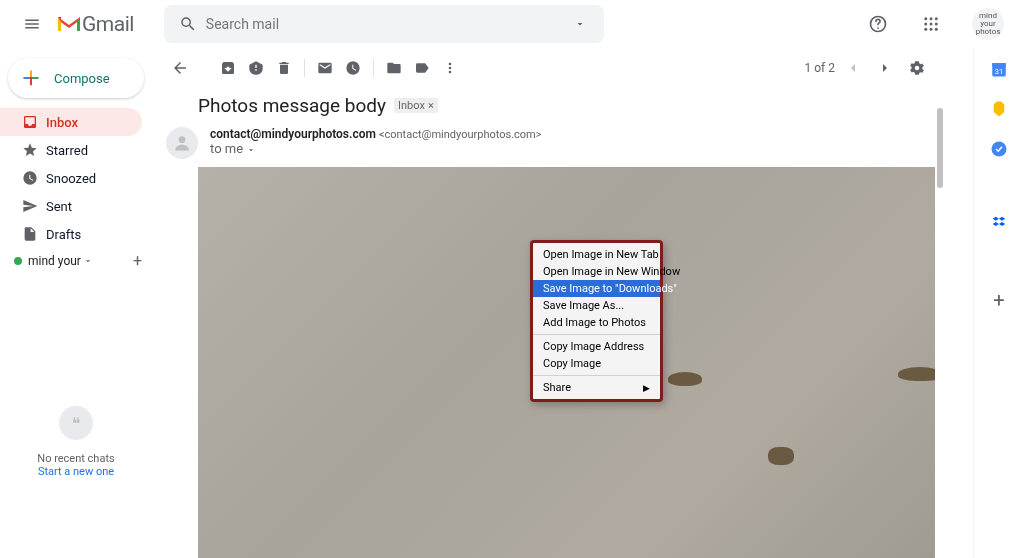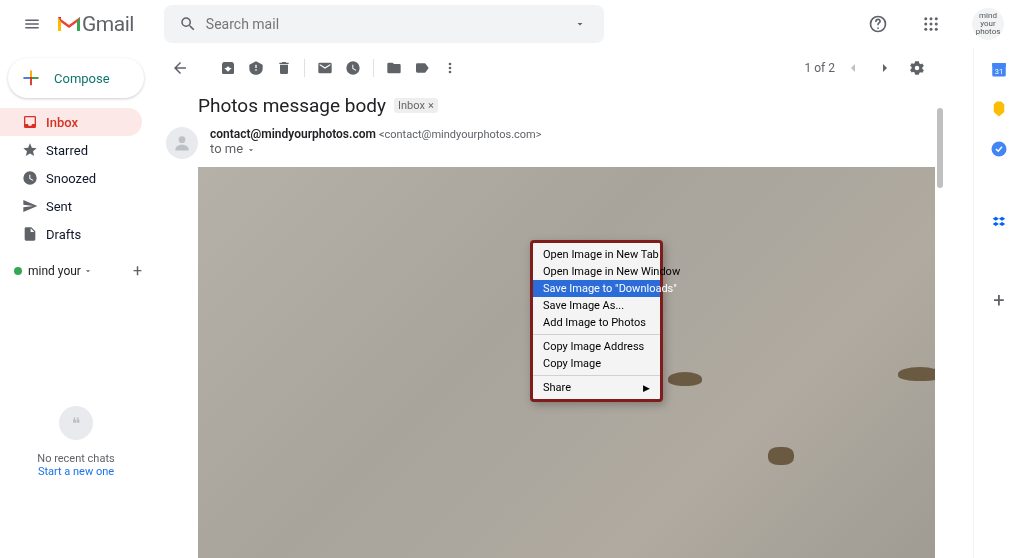--- a/index.html
+++ b/index.html
@@ -20,21 +20,21 @@
 .main { display:flex; height:510px; }
 
 .sidebar { width:152px; padding-top:6px; display:flex; flex-direction:column; }
 .compose { margin:4px 8px 10px 8px; height:40px; border-radius:22px; box-shadow:0 1px 3px rgba(0,0,0,0.2); display:flex; align-items:center; padding:0 18px 0 12px; cursor:pointer; background:#fff; }
 .compose-plus { width:22px; height:22px; margin-right:12px; }
 .compose-label { font-size:13px; color:#0f766e; }
 .nav-item { height:28px; display:flex; align-items:center; padding-left:22px; border-radius:0 14px 14px 0; margin-right:10px; cursor:pointer; font-size:13px; color:#0f172a; }
 .nav-item.active { background:#fce8e6; color:#d93025; font-weight:500; }
 .nav-item .nicon { width:24px; color:#5f6368; display:flex; align-items:center; }
 .nav-item.active .nicon { color:#d93025; }
-.hangout { margin-top:13px; padding:0 10px 0 14px; display:flex; align-items:center; font-size:12px; color:#202124; }
+.hangout { margin-top:3px; padding:0 10px 0 14px; display:flex; align-items:center; font-size:12px; color:#202124; }
 .hangout .plus { margin-left:auto; color:#5f6368; cursor:pointer; font-size:16px; }
 .chat-footer { margin-top:auto; text-align:center; padding-bottom:80px; }
 .chat-bubble { width:34px; height:34px; border-radius:50%; background:#e8eaed; margin:0 auto 12px; display:flex; align-items:center; justify-content:center; color:#bdc1c6; font-size:16px; }
 .chat-text { font-size:11px; color:#5f6368; }
 .chat-link { font-size:11px; color:#1a73e8; cursor:pointer; }
 
 .content { flex:1; display:flex;gap:28px; }
 .mailpane { flex:1; position:relative; }
 .toolbar { height:40px; display:flex; align-items:center; padding:0 14px; }
 .toolbar .ticon { width:28px; height:28px; display:flex; align-items:center; justify-content:center; color:#5f6368; cursor:pointer; }

